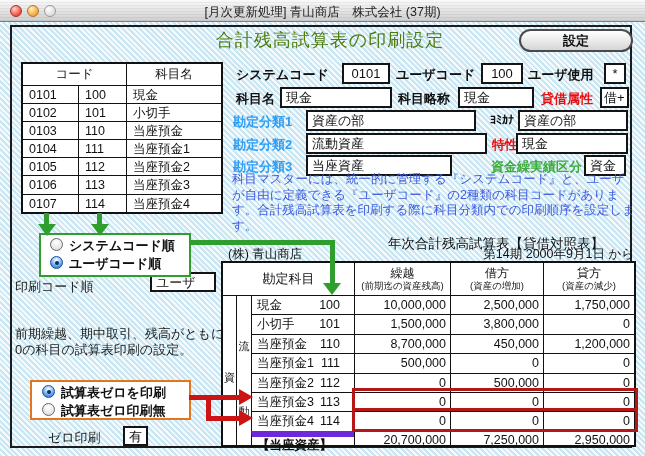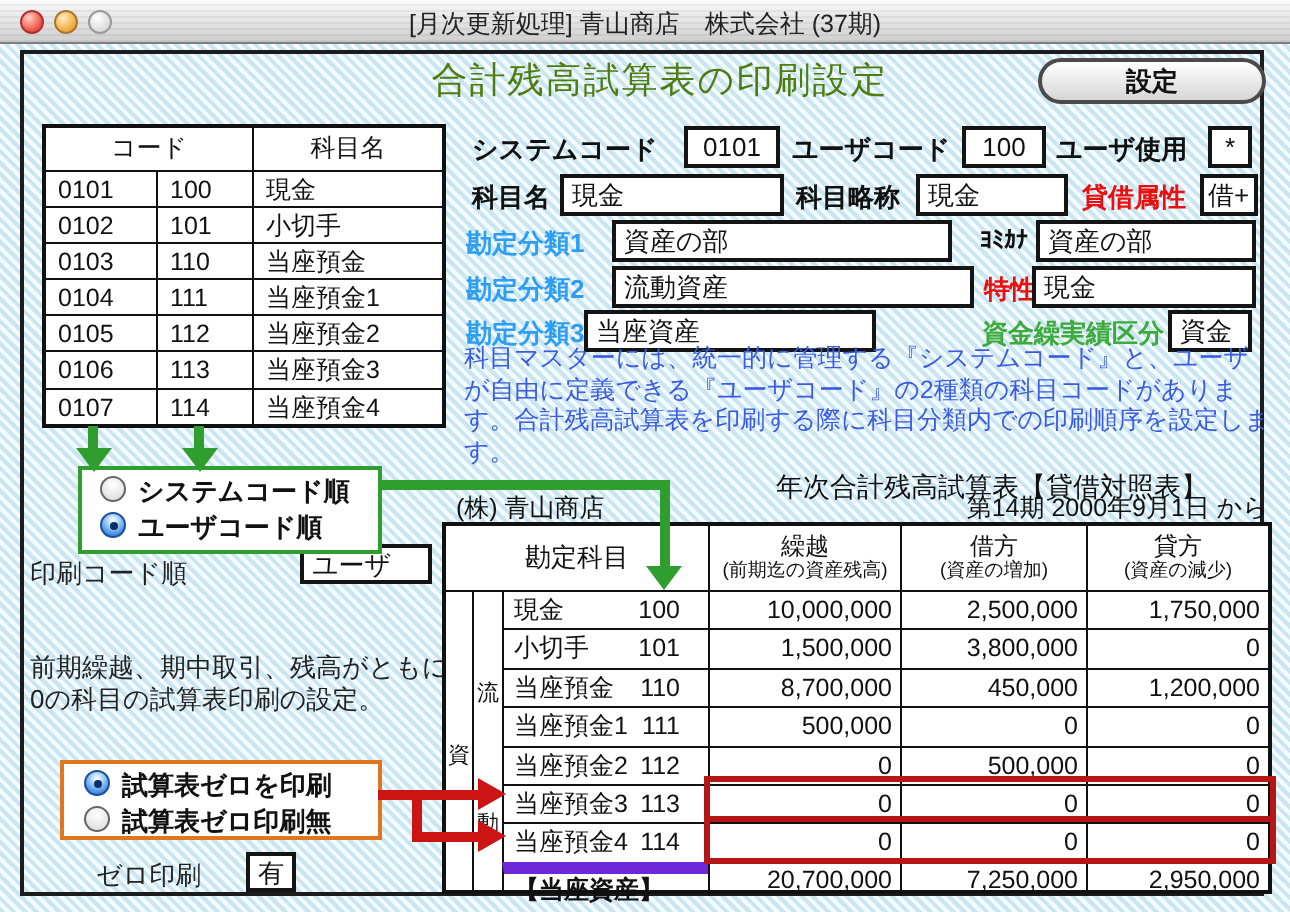--- a/index.html
+++ b/index.html
@@ -160,21 +160,21 @@
 <div class="abs box" style="left:306px;top:110px;width:170px;height:21px;">資産の部</div>
 <div class="abs lbl" style="left:490px;top:113px;font-size:12px;">ﾖﾐｶﾅ</div>
 <div class="abs box" style="left:518px;top:110px;width:110px;height:21px;">資産の部</div>
 
 <div class="abs lbl blue" style="left:233px;top:136px;">勘定分類2</div>
 <div class="abs box" style="left:306px;top:133px;width:181px;height:21px;">流動資産</div>
 <div class="abs lbl red" style="left:492px;top:136px;">特性</div>
 <div class="abs box" style="left:516px;top:133px;width:112px;height:21px;">現金</div>
 
 <div class="abs lbl blue" style="left:233px;top:158px;">勘定分類3</div>
-<div class="abs box" style="left:292px;top:155px;width:146px;height:21px;">当座資産</div>
+<div class="abs box" style="left:306px;top:155px;width:146px;height:21px;">当座資産</div>
 <div class="abs lbl green" style="left:491px;top:158px;">資金繰実績区分</div>
 <div class="abs box" style="left:584px;top:155px;width:42px;height:21px;">資金</div>
 
 <div class="abs note">科目マスターには、統一的に管理する『システムコード』と、ユーザが自由に定義できる『ユーザコード』の2種類の科目コードがあります。合計残高試算表を印刷する際に科目分類内での印刷順序を設定します。</div>
 
 <div class="abs gline" style="left:44px;top:213px;width:5px;height:12px;"></div>
 <div class="abs head-down-g" style="left:38px;top:224px;"></div>
 <div class="abs gline" style="left:97px;top:213px;width:5px;height:12px;"></div>
 <div class="abs head-down-g" style="left:91px;top:224px;"></div>
 

